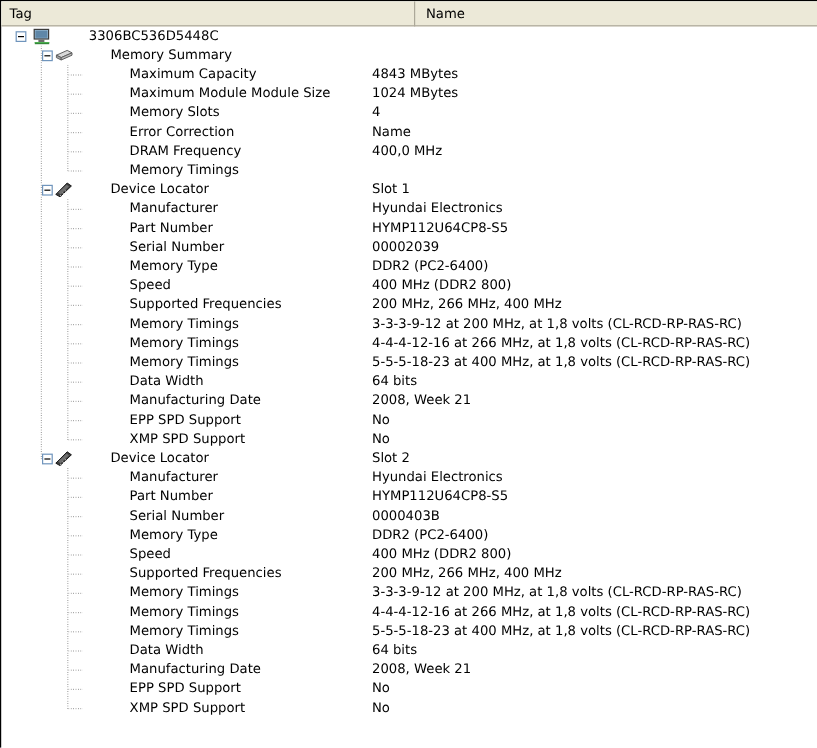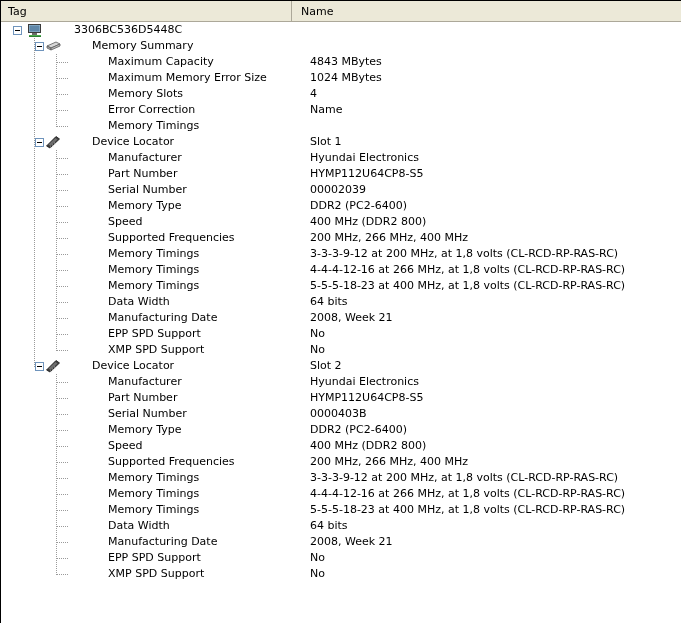--- a/index.html
+++ b/index.html
@@ -43,21 +43,21 @@
     height: 21px;
     display: flex;
     align-items: center;
     box-sizing: border-box;
     font-size: 11px;
     color: #000000;
     white-space: nowrap;
     user-select: none;
   }
   .header-cell.tag-col {
-    width: 291px;
+    width: 345px;
     padding-left: 7px;
     border-right: 1px solid #aca899;
   }
   .header-cell.name-col {
     flex: 1 1 auto;
     padding-left: 9px;
     text-align: right;
   }
 
   
@@ -197,36 +197,43 @@
         <span class="guide g0"></span>
         <span class="guide g1"></span>
         <span class="guide-stub s1"></span>
         <span class="row-label">Maximum Capacity</span>
         <span class="row-value">4843 MBytes</span>
       </div>
       <div class="tree-row lvl2">
         <span class="guide g0"></span>
         <span class="guide g1"></span>
         <span class="guide-stub s1"></span>
-        <span class="row-label">Maximum Memory Error Size</span>
+        <span class="row-label">Maximum Module Module Size</span>
         <span class="row-value">1024 MBytes</span>
       </div>
       <div class="tree-row lvl2">
         <span class="guide g0"></span>
         <span class="guide g1"></span>
         <span class="guide-stub s1"></span>
         <span class="row-label">Memory Slots</span>
         <span class="row-value">4</span>
       </div>
       <div class="tree-row lvl2">
         <span class="guide g0"></span>
         <span class="guide g1"></span>
         <span class="guide-stub s1"></span>
         <span class="row-label">Error Correction</span>
         <span class="row-value">Name</span>
+      </div>
+      <div class="tree-row lvl2">
+        <span class="guide g0"></span>
+        <span class="guide g1"></span>
+        <span class="guide-stub s1"></span>
+        <span class="row-label">DRAM Frequency</span>
+        <span class="row-value">400,0 MHz</span>
       </div>
       <div class="tree-row lvl2">
         <span class="guide g0"></span>
         <span class="guide g1 half"></span>
         <span class="guide-stub s1"></span>
         <span class="row-label">Memory Timings</span>
       </div>
       <div class="tree-row lvl1">
         <span class="guide g0"></span>
         <span class="guide-stub s0"></span>

